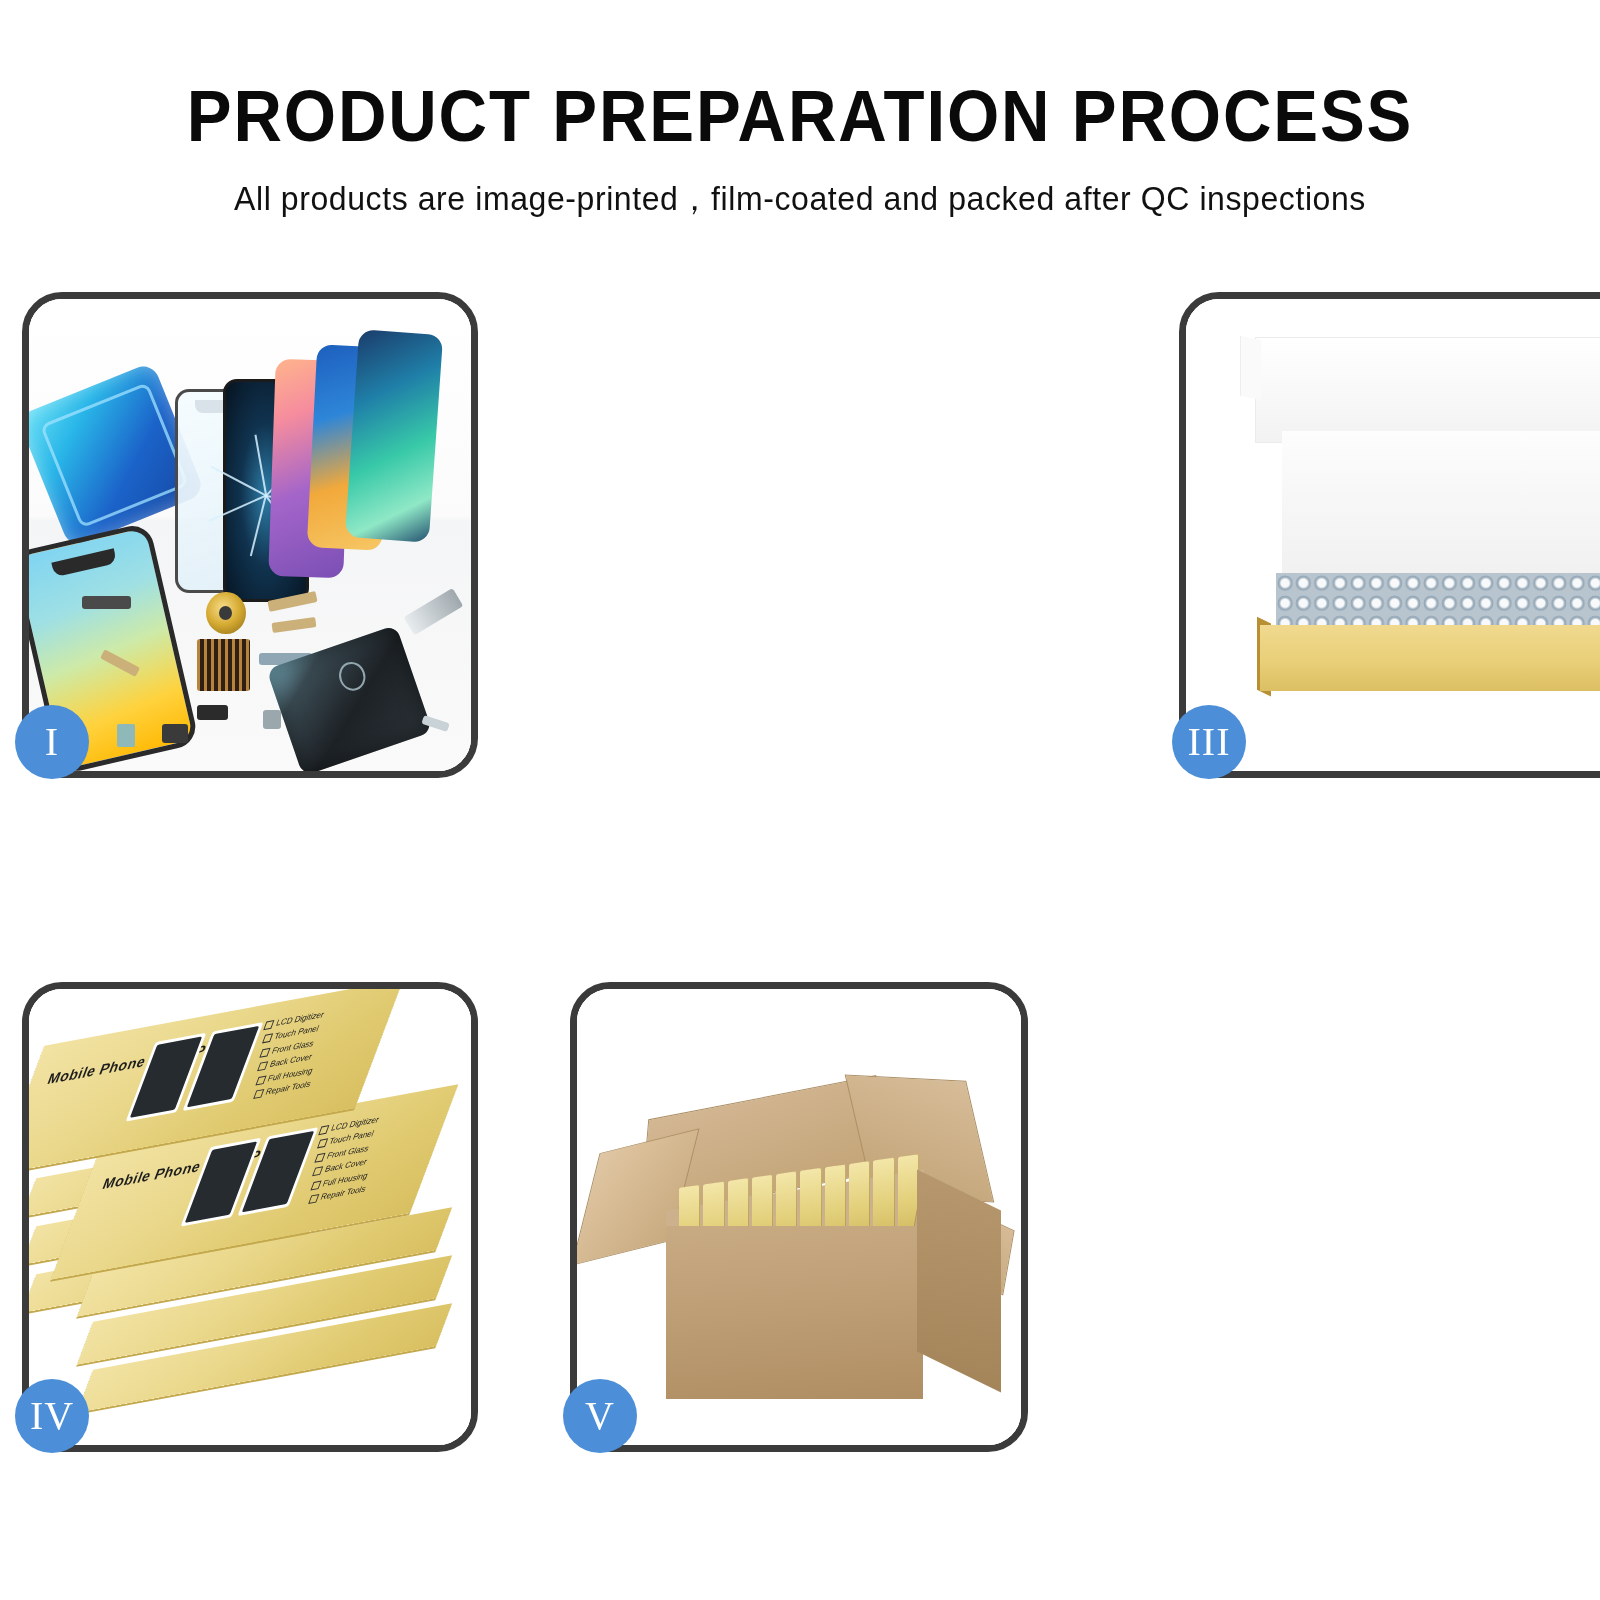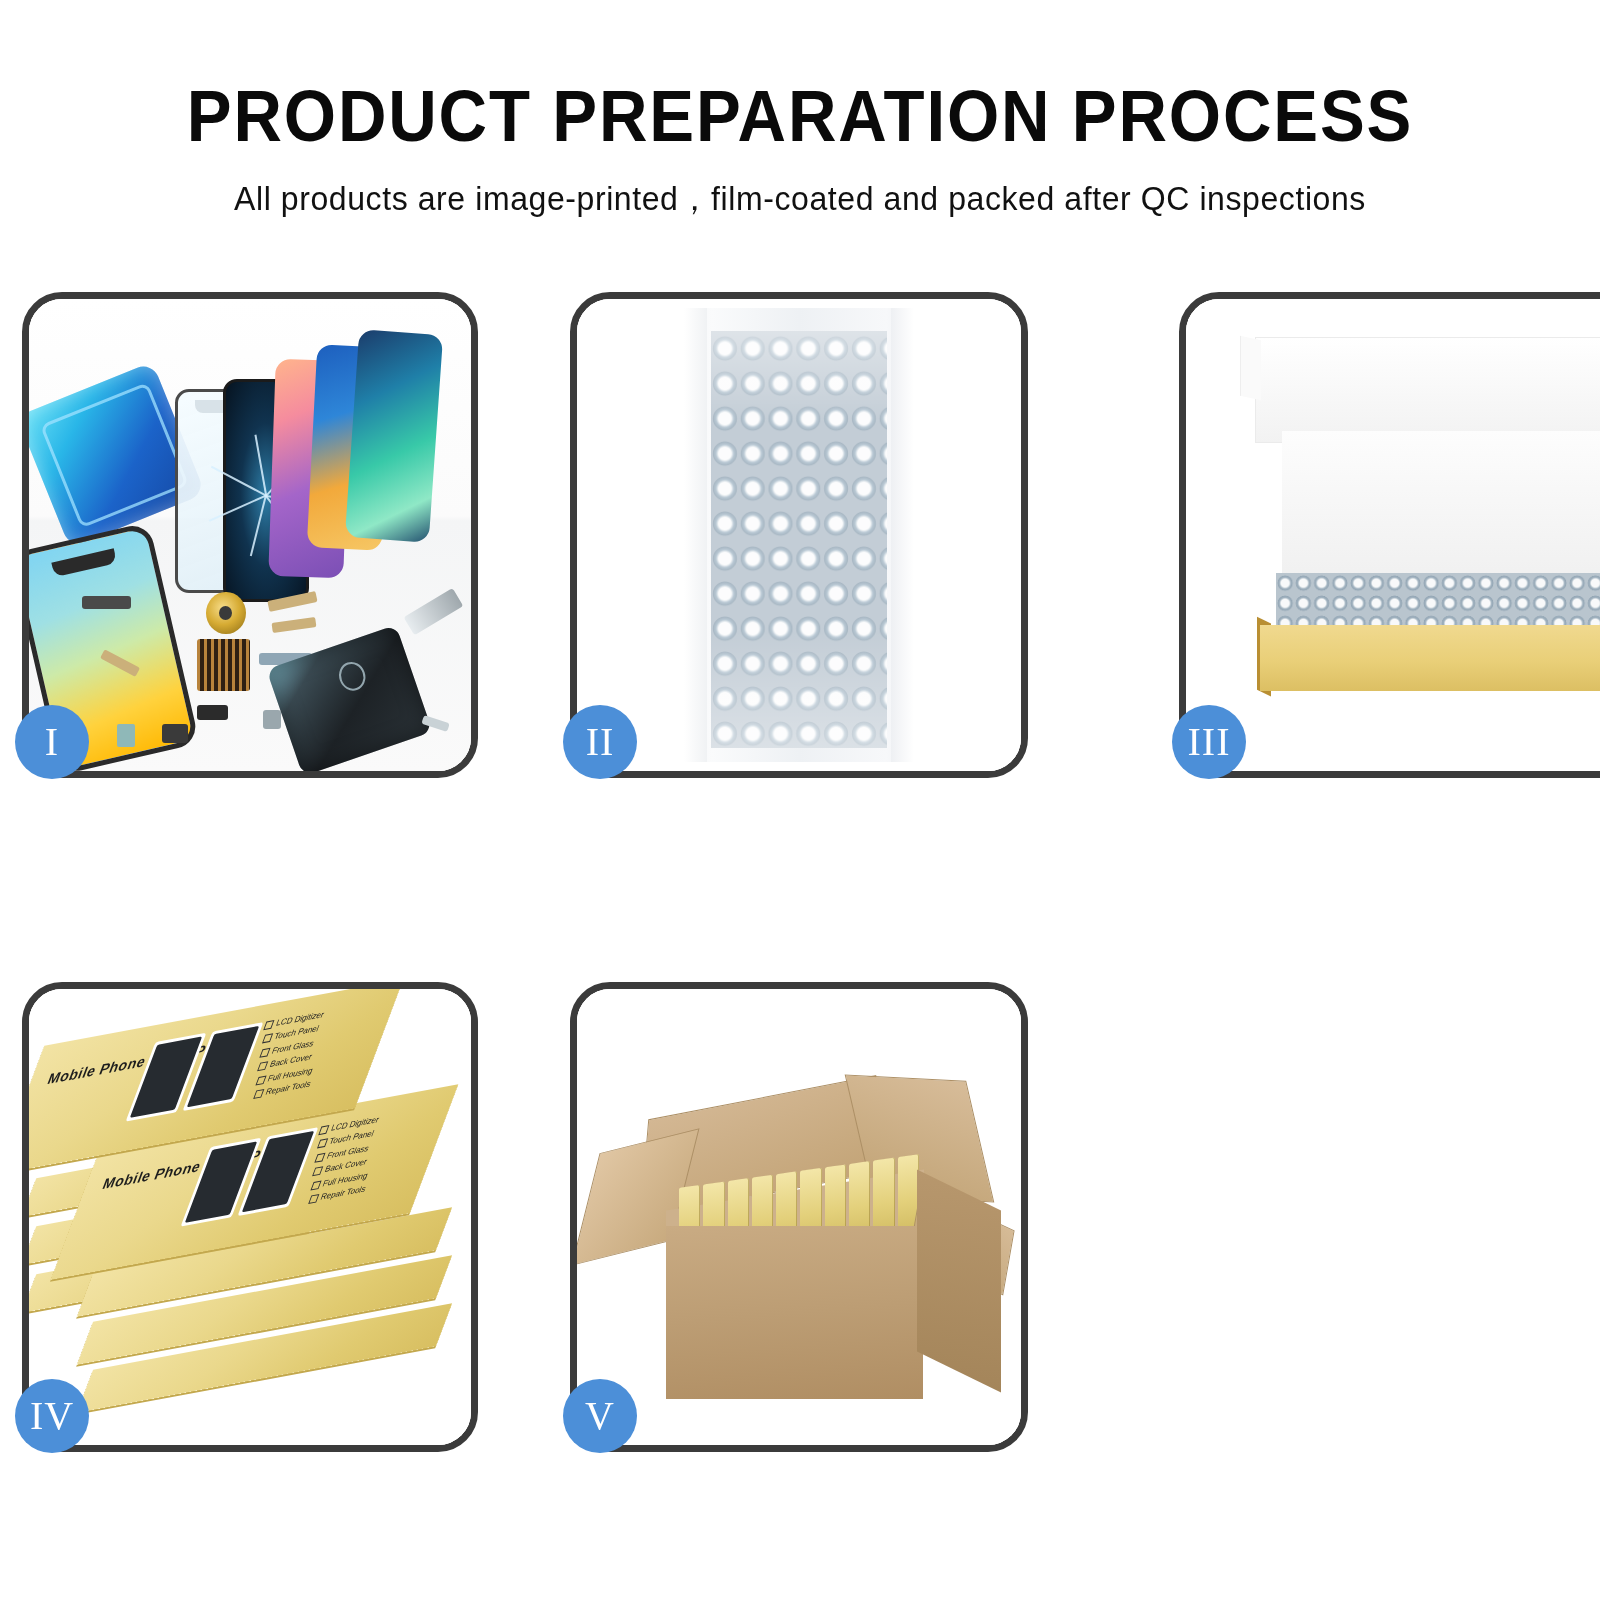--- a/index.html
+++ b/index.html
@@ -363,32 +363,20 @@
         <div class="comp" style="left:20%;top:90%;width:4%;height:5%;background:#8fb8b8;border-radius:2px;"></div>
         <div class="comp" style="left:30%;top:90%;width:6%;height:4%;background:#3a3a3a;"></div>
         <div class="board"></div>
         <div class="tool"></div>
         <div class="comp" style="right:5%;top:89%;width:6%;height:2%;background:#c9d2d6;transform:rotate(18deg);"></div>
       </div>
     </div>
     <div class="badge">I</div>
   </div>
 
-  <div class="panel p2">
-    <div class="panel-inner">
-      <div class="scene2">
-        <div class="bag">
-          <div class="bagseal"></div>
-          <div class="bagseal r"></div>
-          <div class="bubbles"></div>
-        </div>
-      </div>
-    </div>
-    <div class="badge">II</div>
-  </div>
 
   <div class="panel p3">
     <div class="panel-inner">
       <div class="scene3">
         <div class="b3-lid"></div>
         <div class="b3-inner"></div>
         <div class="b3-wrap"></div>
         <div class="b3-side"></div>
         <div class="b3-side r"></div>
         <div class="b3-front"></div>

